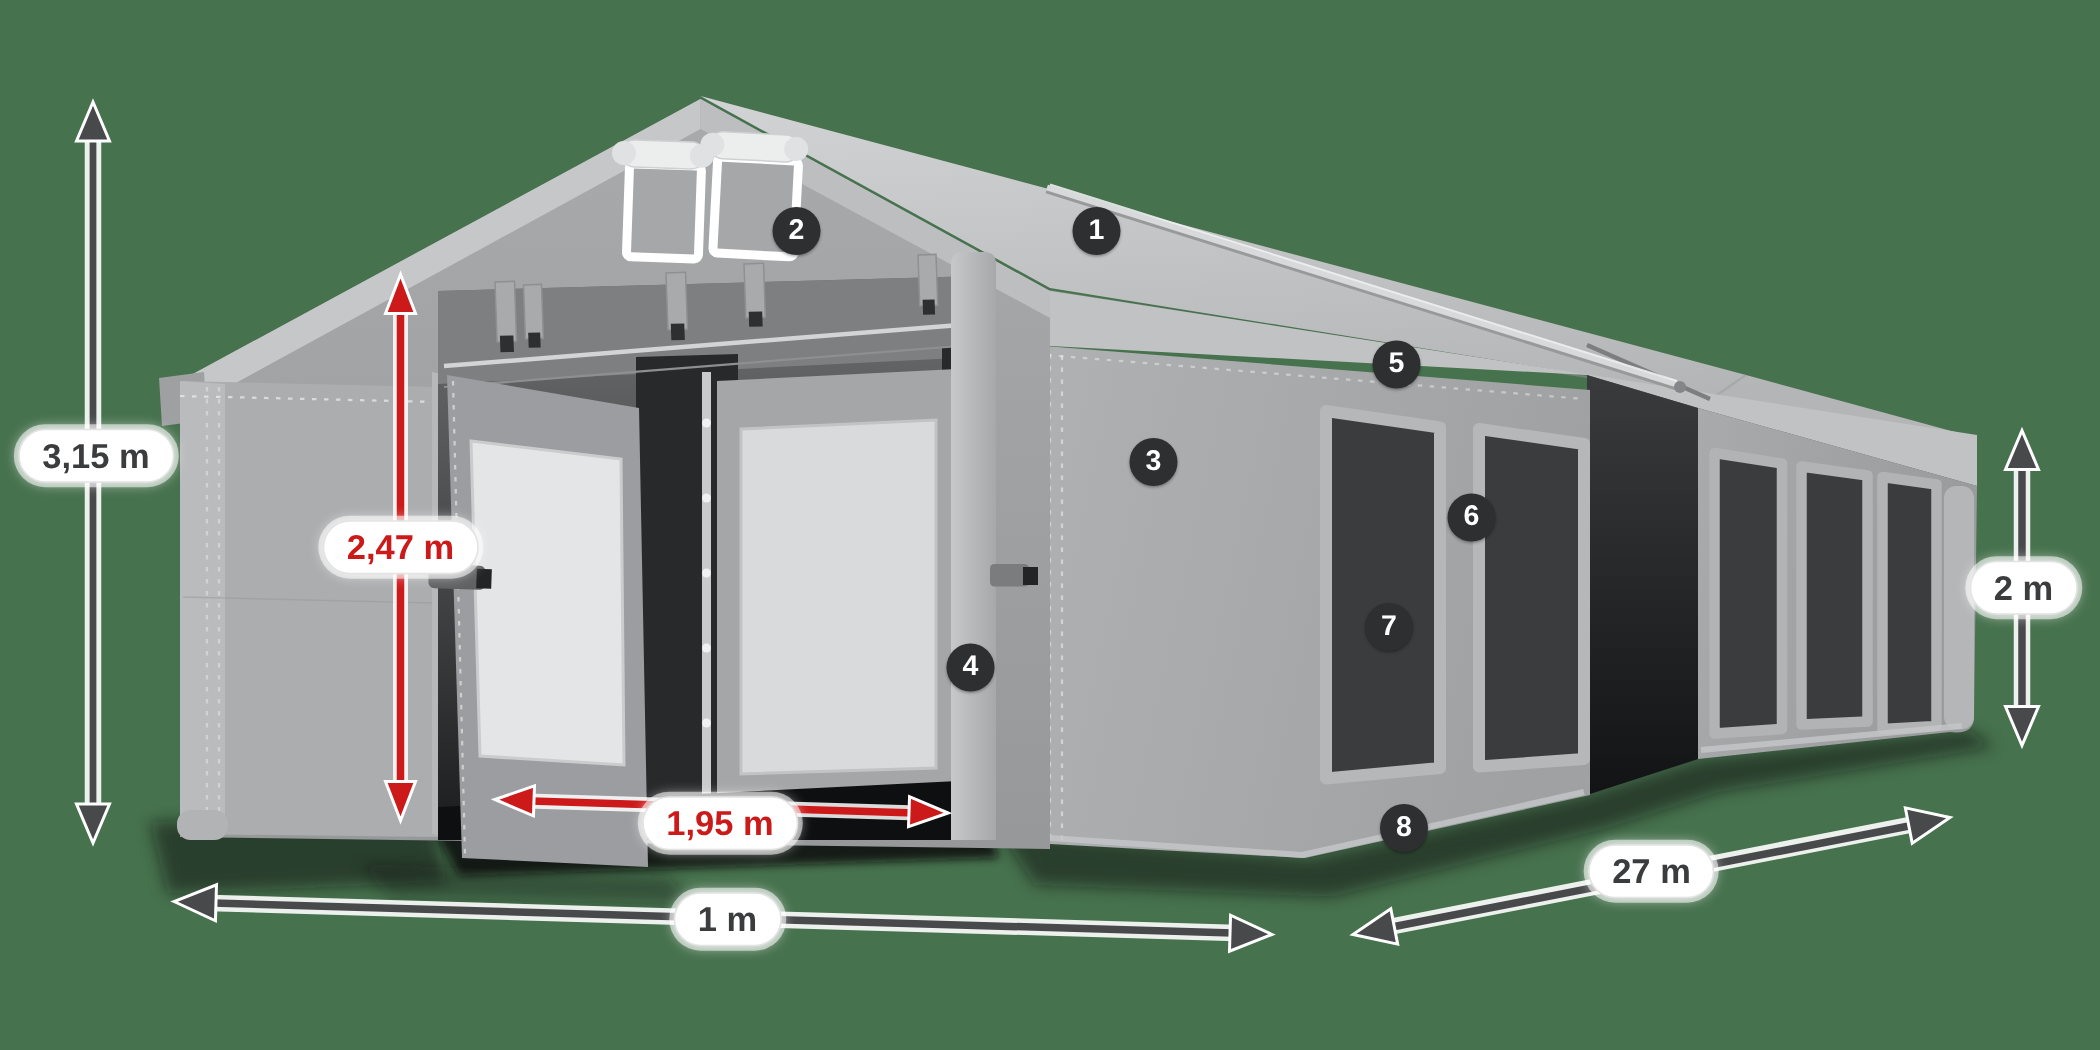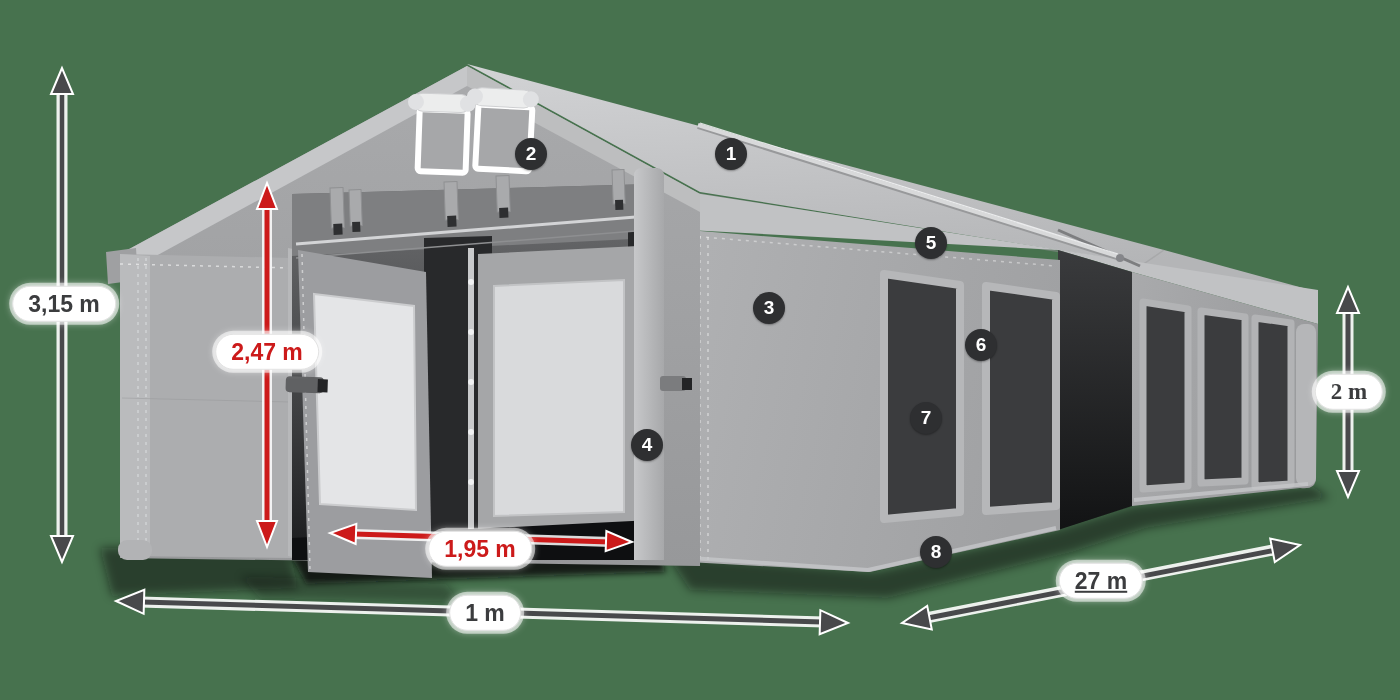--- a/index.html
+++ b/index.html
@@ -262,25 +262,25 @@
       <g>
         <line x1="1348" y1="305" x2="1348" y2="479" stroke="#ffffff" stroke-width="11" opacity="0.9"></line>
         <line x1="1348" y1="307" x2="1348" y2="477" style="stroke:var(--arrow-dark)" stroke-width="5"></line>
         <path d="M1348,287 L1337,313 L1359,313 Z" style="fill:var(--arrow-dark)" stroke="#ffffff" stroke-width="2"></path>
         <path d="M1348,497 L1337,471 L1359,471 Z" style="fill:var(--arrow-dark)" stroke="#ffffff" stroke-width="2"></path>
       </g>
     </g>
   </svg>
 
   <div class="dim-label" style="left:64px;top:304px;">3,15 m</div>
-  <div class="dim-label red" style="left:267px;top:352px;">2,47 m</div>
+  <div class="dim-label red" style="left:267px;top:365px;">2,47 m</div>
   <div class="dim-label red" style="left:480px;top:549px;">1,95 m</div>
   <div class="dim-label" style="left:485px;top:613px;">1 m</div>
-  <div class="dim-label" style="left:1101px;top:581px;text-decoration:underline;">27 m</div>
-  <div class="dim-label" style="left:1349px;top:392px;font-family:Liberation Serif, serif;">2 m</div>
+  <div class="dim-label" style="left:1101px;top:581px;">27 m</div>
+  <div class="dim-label" style="left:1349px;top:392px;">2 m</div>
 
   <div class="badge" style="left:715px;top:138px;">1</div>
   <div class="badge" style="left:515px;top:138px;">2</div>
   <div class="badge" style="left:753px;top:292px;">3</div>
   <div class="badge" style="left:631px;top:429px;">4</div>
   <div class="badge" style="left:915px;top:227px;">5</div>
   <div class="badge" style="left:965px;top:329px;">6</div>
   <div class="badge" style="left:910px;top:402px;">7</div>
   <div class="badge" style="left:920px;top:536px;">8</div>
 

